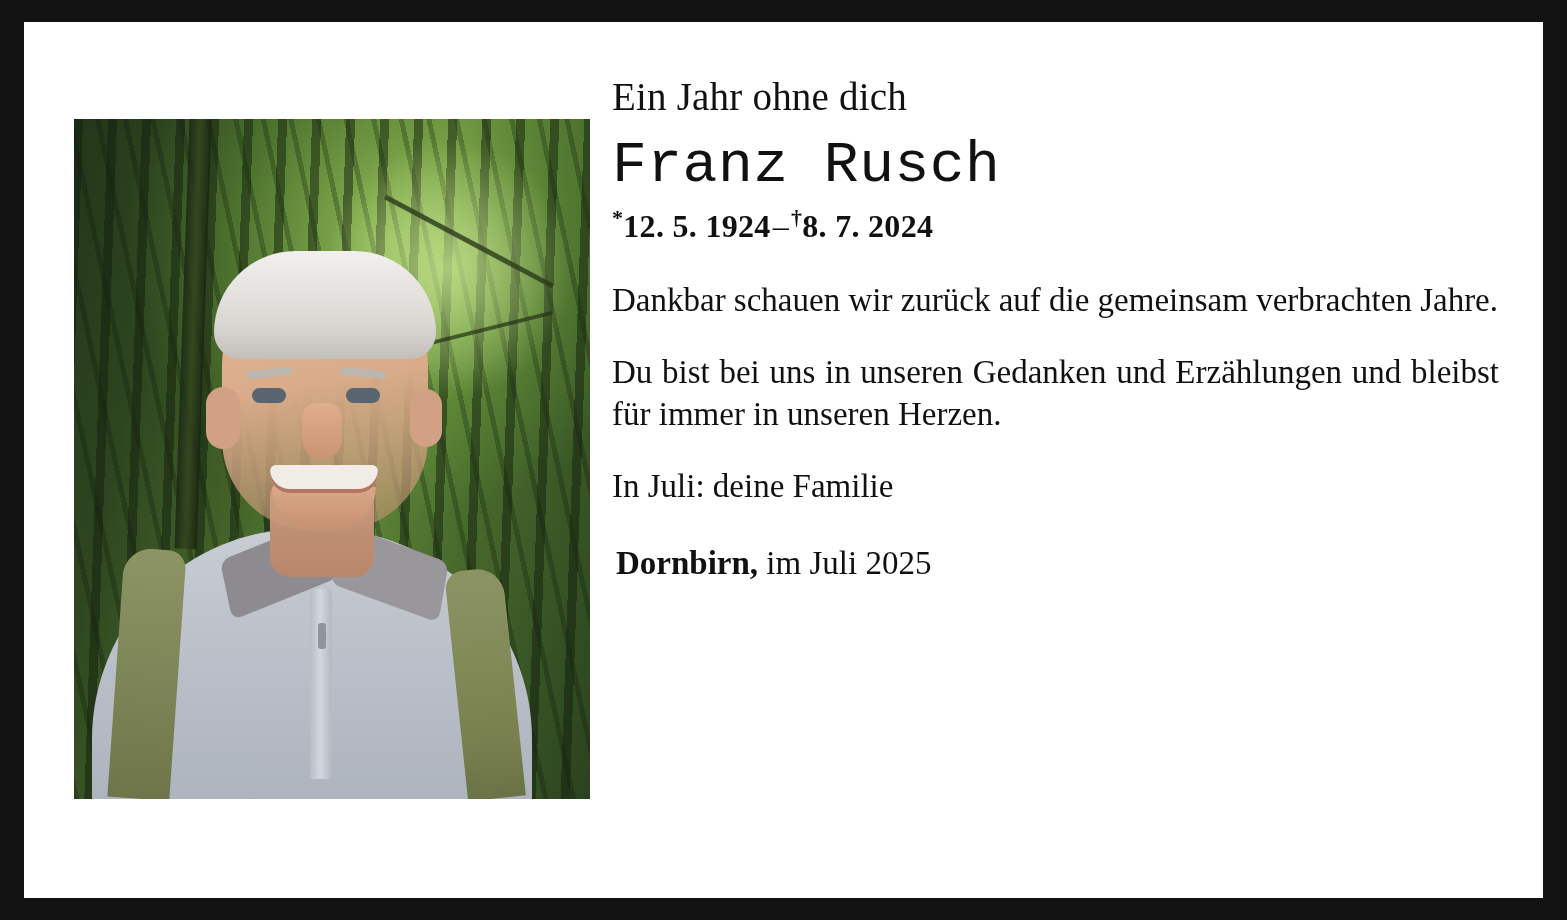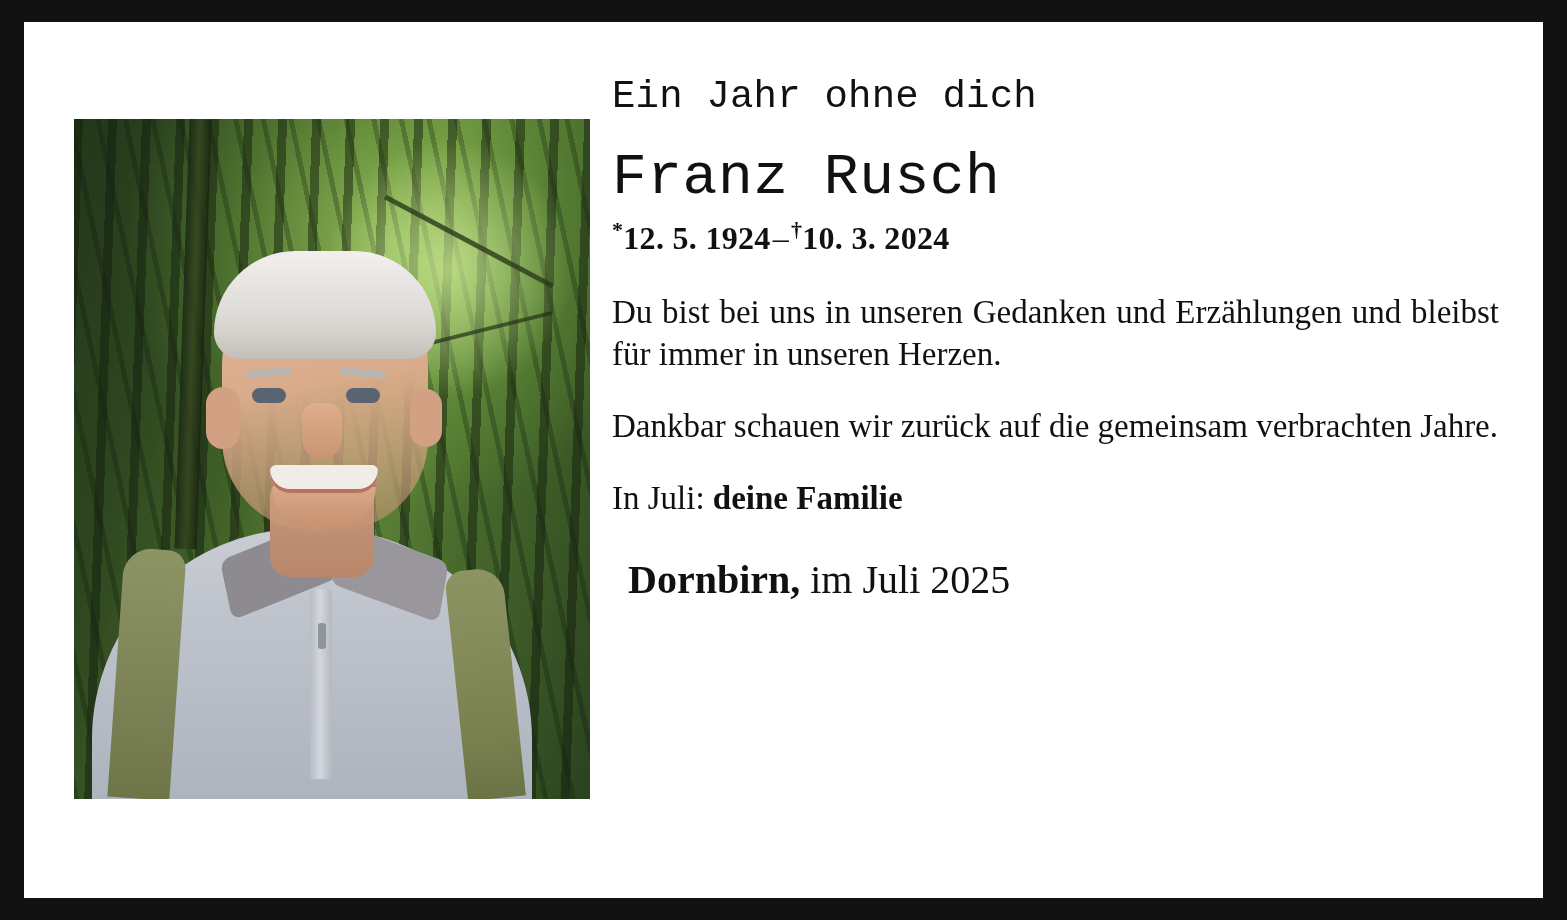--- a/index.html
+++ b/index.html
@@ -286,22 +286,21 @@
     flex: 1 1 auto;
     padding: 52px 44px 0 18px;
     box-sizing: border-box;
     color: #111111;
   }
 
   .headline {
     font-size: 39px;
     line-height: 1.18;
     letter-spacing: 0.2px;
-    margin: 0 0 28px 0;
-    font-family: Liberation Mono, monospace;
+    margin: 0 0 16px 0;
   }
 
   .name {
     font-size: 58px;
     line-height: 1.05;
     margin: 0 0 8px 0;
     letter-spacing: 0.5px;
     font-family: Liberation Mono, monospace;
   }
 
@@ -330,26 +329,26 @@
   }
   .para:last-of-type { margin-bottom: 0; }
 
   .para-left { text-align: left; }
 
   .signoff {
     font-size: 33px;
     line-height: 1.28;
     margin: 0 0 34px 0;
   }
-  .signoff b { font-weight: bold; }
+  .signoff b { font-weight: normal; }
 
   .place {
-    font-size: 40px;
+    font-size: 33px;
     line-height: 1.28;
-    margin: 16px;
+    margin: 4px;
   }
   .place b { font-weight: bold; }
 </style>
 </head>
 <body>
 
 <div class="notice">
   <div class="inner">
     <div class="content">
 
@@ -384,26 +383,26 @@
           </div>
         </div>
       </div>
 
       <div class="text-col">
         <p class="headline">Ein Jahr ohne dich</p>
 
         <p class="name">Franz Rusch</p>
 
         <p class="dates">
-          <span class="sym">*</span><span>12. 5. 1924</span><span class="dash">–</span><span class="sym">†</span><span>10. 3. 2024</span>
+          <span class="sym">*</span><span>12. 5. 1924</span><span class="dash">–</span><span class="sym">†</span><span>8. 7. 2024</span>
         </p>
 
+        <p class="para para-left">Dankbar schauen wir zurück auf die gemeinsam verbrachten Jahre.</p>
+
         <p class="para">Du bist bei uns in unseren Gedanken und Erzählungen und bleibst für immer in unseren Herzen.</p>
-
-        <p class="para para-left">Dankbar schauen wir zurück auf die gemeinsam verbrachten Jahre.</p>
 
 
         <p class="signoff">
           <span>In Juli:</span>
           <b>deine Familie</b>
         </p>
 
         <p class="place">
           <b>Dornbirn,</b>
           <span>im Juli 2025</span>

